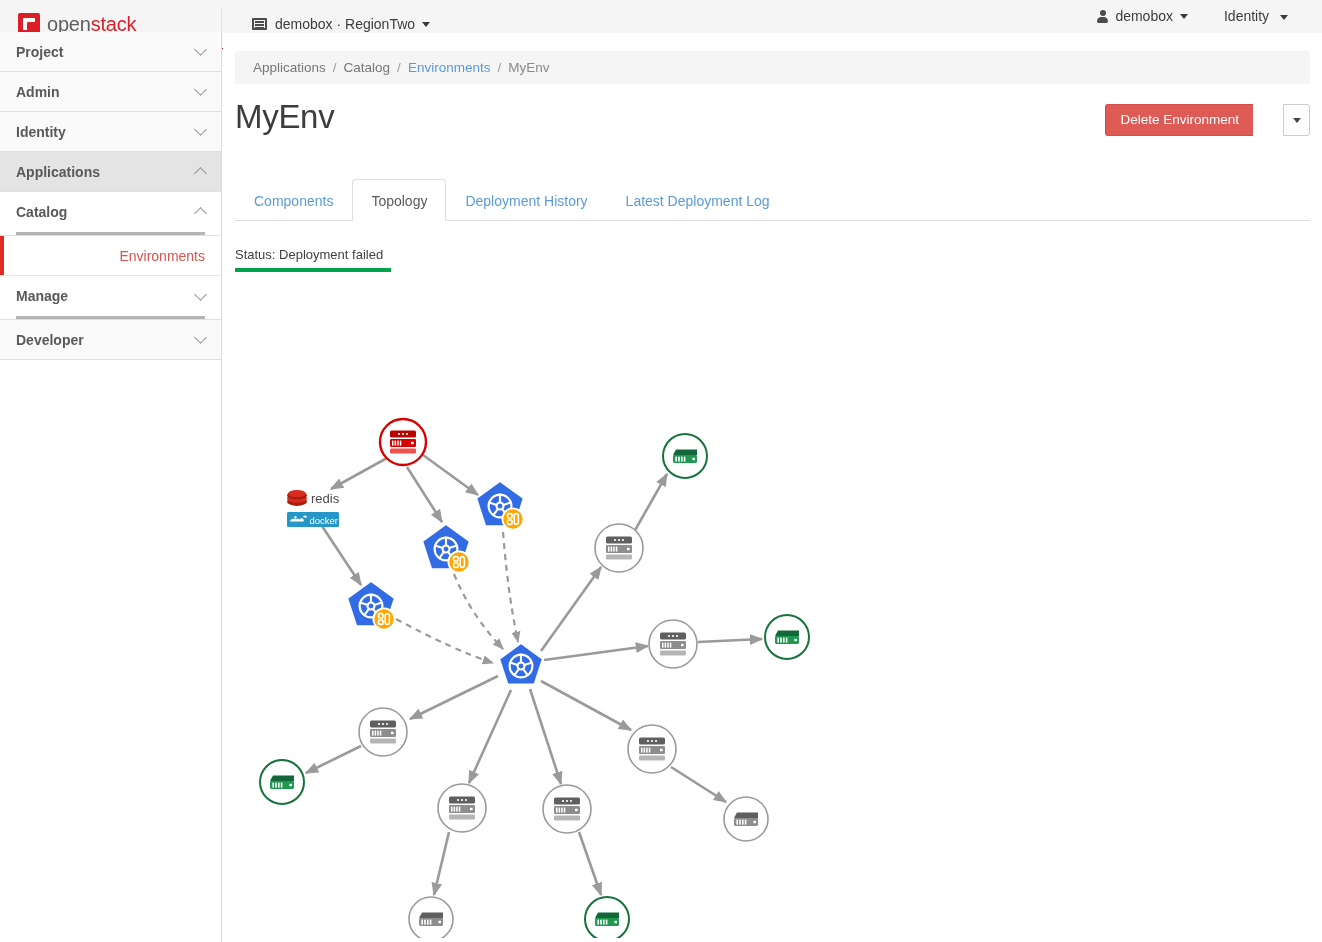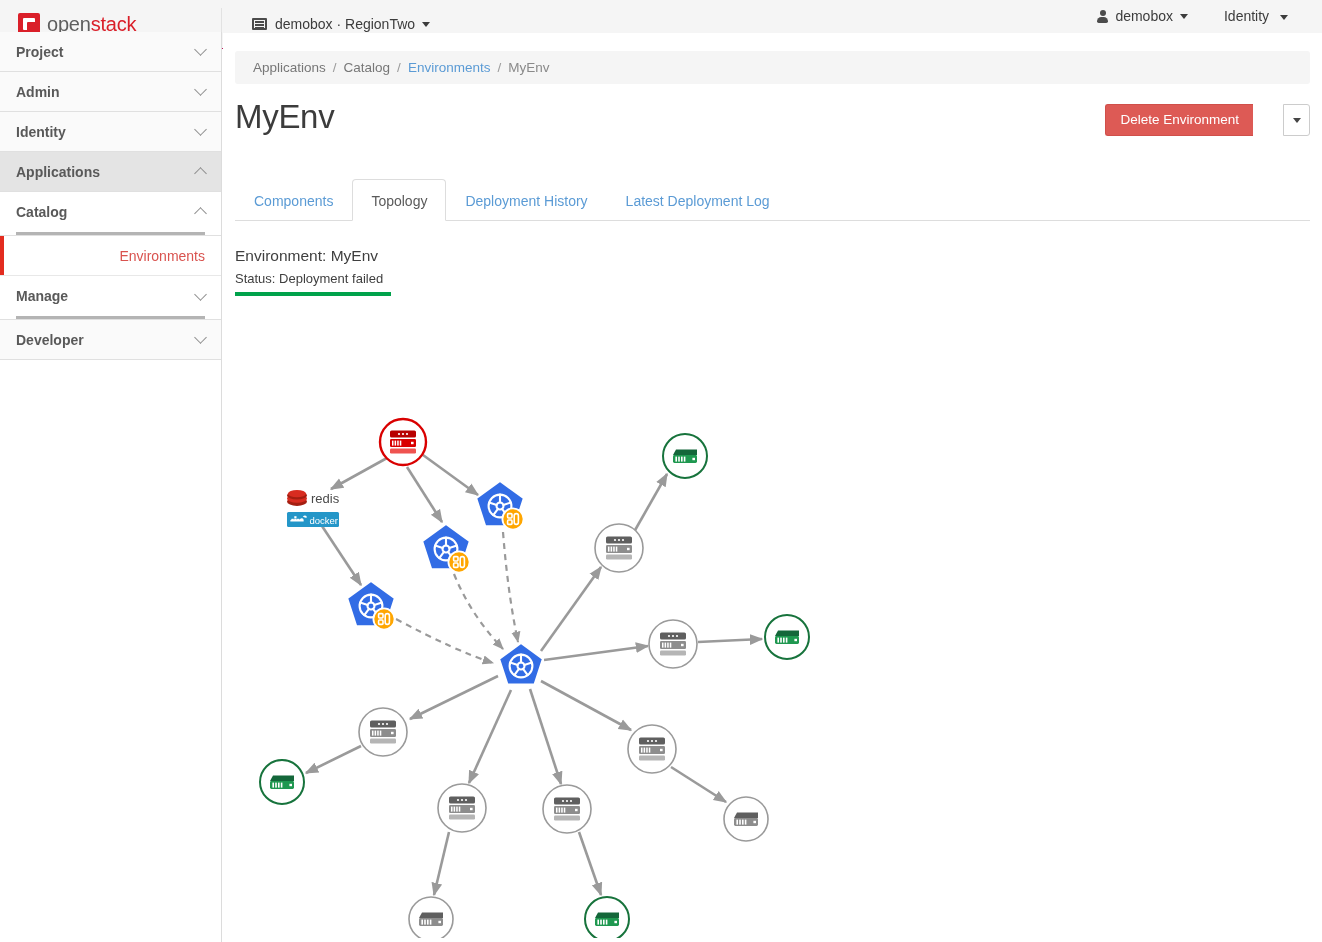--- a/index.html
+++ b/index.html
@@ -412,21 +412,20 @@
   </div>
 
   <div id="tabs">
     <div class="tab">Components</div>
     <div class="tab active">Topology</div>
     <div class="tab">Deployment History</div>
     <div class="tab">Latest Deployment Log</div>
   </div>
 
   <div id="env-status">
-    <div id="env-name">Environment: MyEnv</div>
     <div id="env-state">Status: Deployment failed</div>
     <div id="env-bar"></div>
   </div>
 
   <div id="topology">
     <svg width="1075" height="595" viewBox="0 0 640 595" preserveAspectRatio="xMinYMin meet">
       <defs>
         <marker id="arrow" viewBox="0 0 10 10" refX="9" refY="5" markerWidth="5.2" markerHeight="5.2" orient="auto-start-reverse">
           <path d="M0,1 L10,5 L0,9 z" fill="#9a9a9a"></path>
         </marker>

